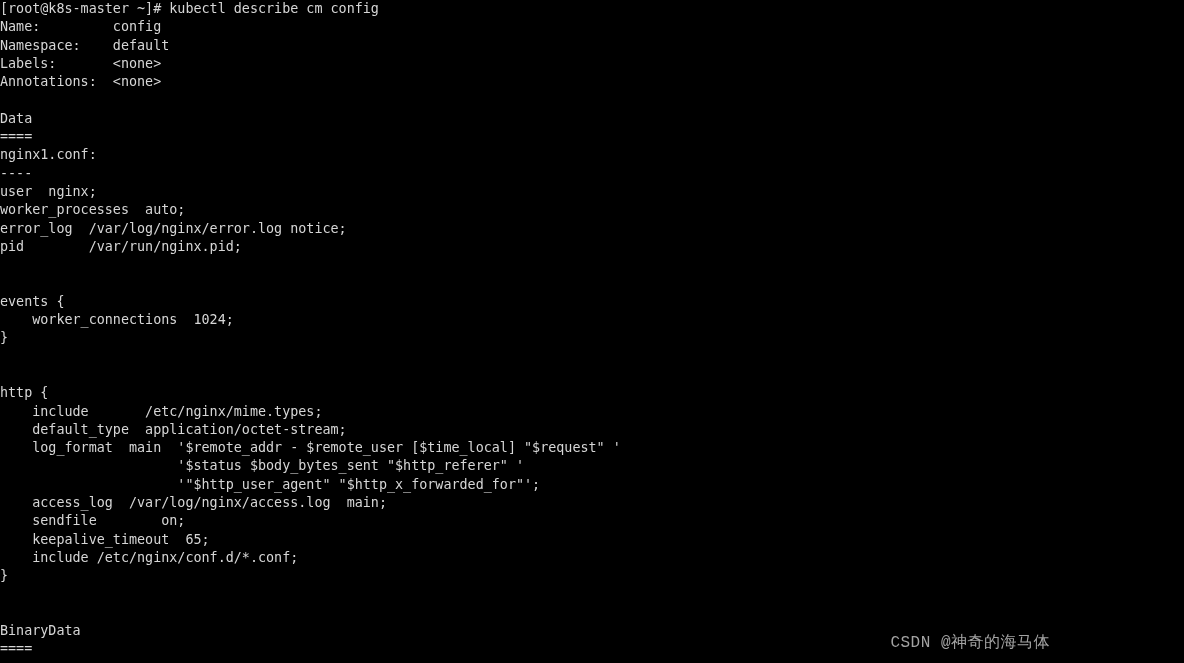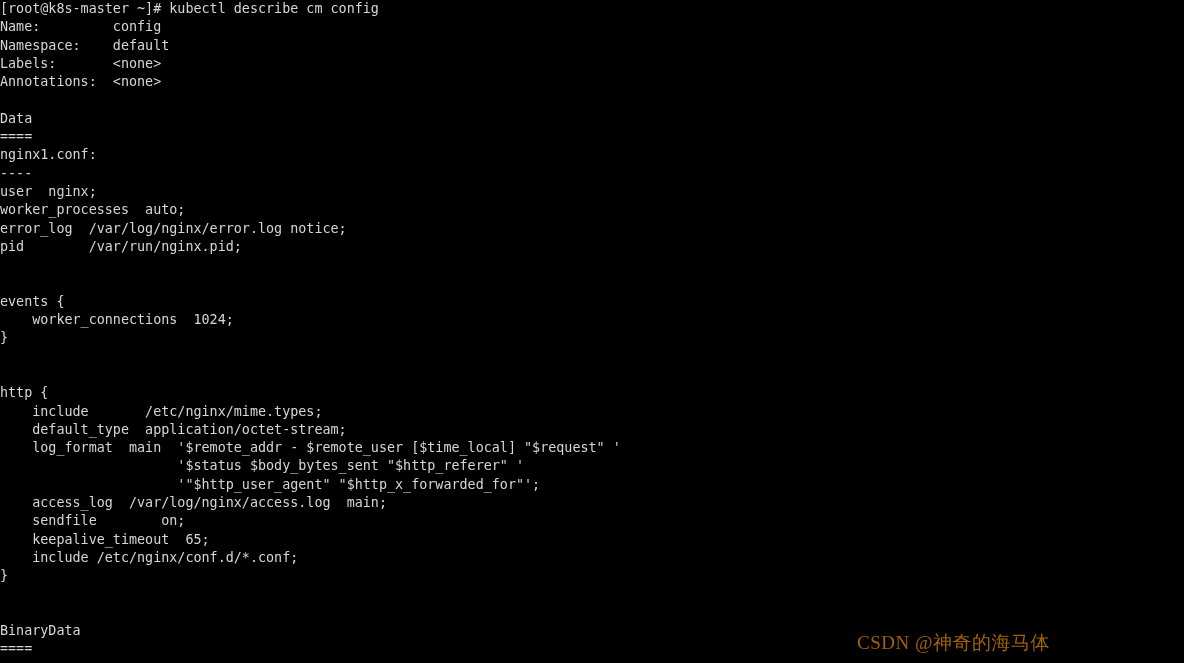--- a/index.html
+++ b/index.html
@@ -43,24 +43,24 @@
     margin: 0;
     padding: 0;
   }
   .line.blank {
     color: transparent;
   }
   #watermark {
     position: absolute;
     right: 8px;
     bottom: 10px;
-    font-family: Liberation Serif, serif;
-    font-size: 19px;
+    font-family: Liberation Mono, monospace;
+    font-size: 16px;
     line-height: 20px;
-    color: #a16207;
+    color: #a3a3a3;
     white-space: pre;
     user-select: none;
     letter-spacing: 0.5px;
   }
 </style>
 </head>
 <body>
 
 <div id="terminal">
   <pre id="terminal-screen"><span class="line">[root@k8s-master ~]# kubectl describe cm config</span><span class="line">Name:         config</span><span class="line">Namespace:    default</span><span class="line">Labels:       &lt;none&gt;</span><span class="line">Annotations:  &lt;none&gt;</span><span class="line blank">&nbsp;</span><span class="line">Data</span><span class="line">====</span><span class="line">nginx1.conf:</span><span class="line">----</span><span class="line">user  nginx;</span><span class="line">worker_processes  auto;</span><span class="line">error_log  /var/log/nginx/error.log notice;</span><span class="line">pid        /var/run/nginx.pid;</span><span class="line blank">&nbsp;</span><span class="line blank">&nbsp;</span><span class="line">events {</span><span class="line">    worker_connections  1024;</span><span class="line">}</span><span class="line blank">&nbsp;</span><span class="line blank">&nbsp;</span><span class="line">http {</span><span class="line">    include       /etc/nginx/mime.types;</span><span class="line">    default_type  application/octet-stream;</span><span class="line">    log_format  main  '$remote_addr - $remote_user [$time_local] "$request" '</span><span class="line">                      '$status $body_bytes_sent "$http_referer" '</span><span class="line">                      '"$http_user_agent" "$http_x_forwarded_for"';</span><span class="line">    access_log  /var/log/nginx/access.log  main;</span><span class="line">    sendfile        on;</span><span class="line">    keepalive_timeout  65;</span><span class="line">    include /etc/nginx/conf.d/*.conf;</span><span class="line">}</span><span class="line blank">&nbsp;</span><span class="line blank">&nbsp;</span><span class="line">BinaryData</span><span class="line">====</span></pre>

